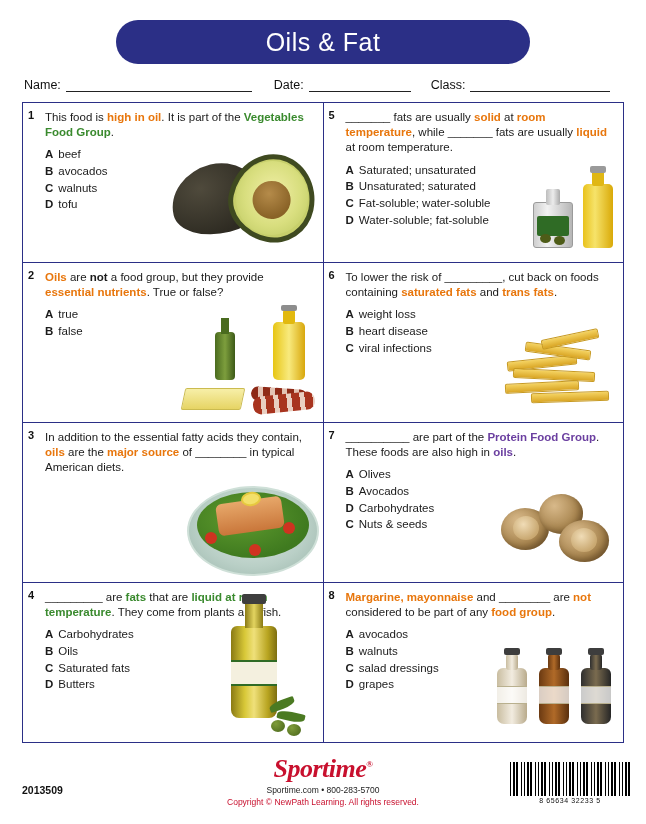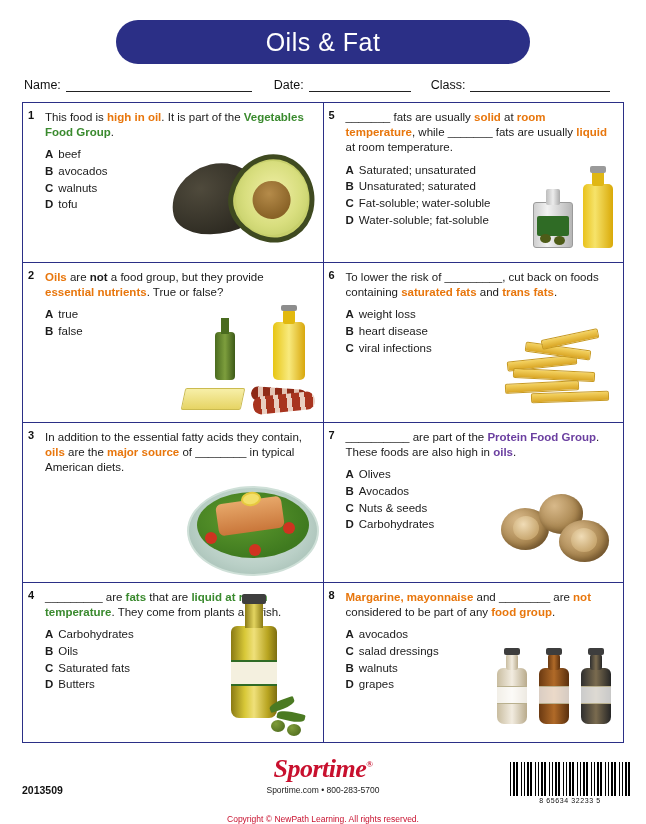--- a/index.html
+++ b/index.html
@@ -367,21 +367,21 @@
   }
   .logo .tm { font-size: 9px; vertical-align: super; }
   .logo-sub {
     font-size: 8.5px;
     color: #222;
     margin-top: 1px;
   }
   .copyright {
     font-size: 8.5px;
     color: #c8102e;
-    margin-top: 19px;
+    margin-top: 2px;
   }
   .doc-id {
     position: absolute;
     left: 22px; bottom: 22px;
     font-size: 10.5px;
     font-weight: bold;
     color: #111;
   }
   .barcode-wrap {
     position: absolute;
@@ -514,22 +514,22 @@
         <div class="tomato" style="left:62px; top:66px;"></div>
       </div>
     </div>
 
     <div class="cell">
       <div class="qnum">7</div>
       <div class="qtext"><span>__________ are part of the </span><span class="purple">Protein Food Group</span><span>. These foods are also high in </span><span class="purple">oils</span><span>.</span></div>
       <div class="answers">
           <div class="row"><span class="ltr">A</span><span>Olives</span></div>
           <div class="row"><span class="ltr">B</span><span>Avocados</span></div>
+          <div class="row"><span class="ltr">D</span><span>Carbohydrates</span></div>
           <div class="row"><span class="ltr">C</span><span>Nuts &amp; seeds</span></div>
-          <div class="row"><span class="ltr">D</span><span>Carbohydrates</span></div>
         </div>
       <div class="art q7art">
         <div class="walnut" style="left:4px;  top:18px; width:48px; height:42px;"></div>
         <div class="walnut" style="left:42px; top:4px;  width:44px; height:40px;"></div>
         <div class="walnut" style="left:62px; top:30px; width:50px; height:42px;"></div>
         <div class="walnut-meat" style="left:16px; top:26px; width:26px; height:24px;"></div>
         <div class="walnut-meat" style="left:74px; top:38px; width:26px; height:24px;"></div>
       </div>
     </div>
 
@@ -554,22 +554,22 @@
           <div class="olive-fruit" style="left:18px; top:28px;"></div>
         </div>
       </div>
     </div>
 
     <div class="cell">
       <div class="qnum">8</div>
       <div class="qtext"><span class="orange">Margarine, mayonnaise</span><span> and ________ are </span><span class="orange">not</span><span> considered to be part of any </span><span class="orange">food group</span><span>.</span></div>
       <div class="answers">
           <div class="row"><span class="ltr">A</span><span>avocados</span></div>
+          <div class="row"><span class="ltr">B</span><span>walnuts</span></div>
           <div class="row"><span class="ltr">C</span><span>salad dressings</span></div>
-          <div class="row"><span class="ltr">B</span><span>walnuts</span></div>
           <div class="row"><span class="ltr">D</span><span>grapes</span></div>
         </div>
       <div class="art q8art">
         <div class="dress d1">
             <div class="dlabel"></div>
           </div>
         <div class="dress d2">
             <div class="dlabel"></div>
           </div>
         <div class="dress d3">

